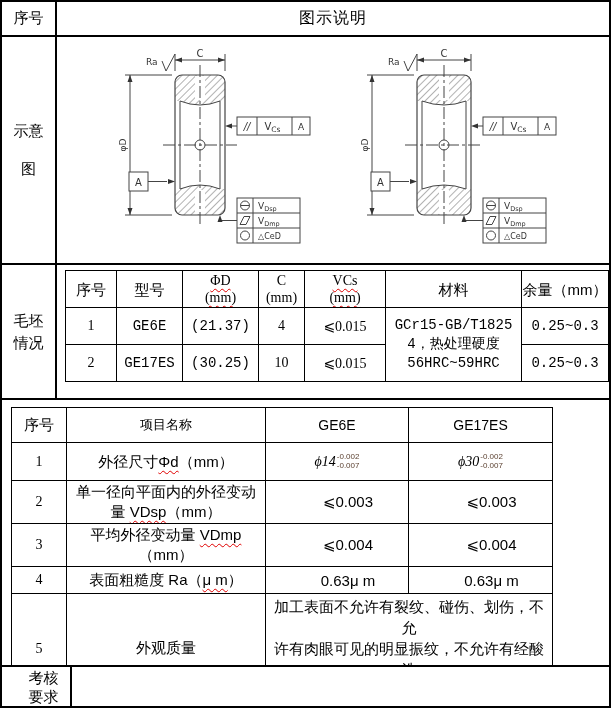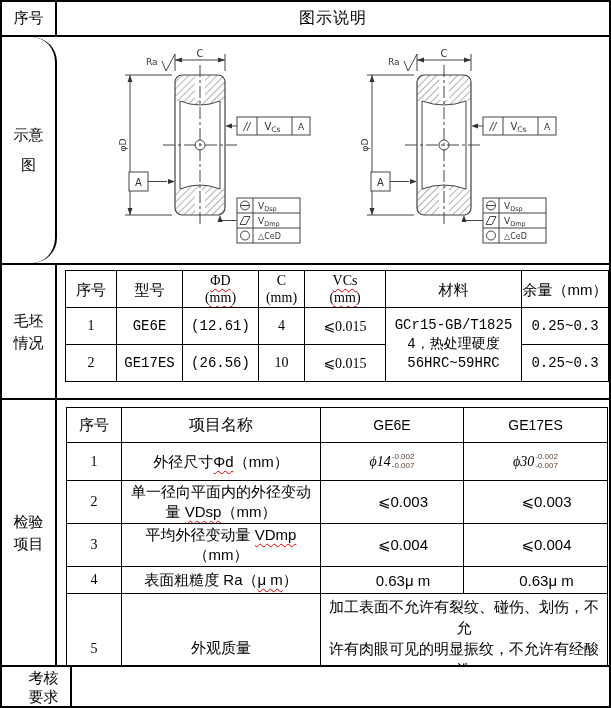--- a/index.html
+++ b/index.html
@@ -2,21 +2,21 @@
 <html><head>
 <meta charset="utf-8">
 <style>
   * { box-sizing: border-box; margin: 0; padding: 0; }
   html,body { width: 611px; height: 708px; background: #fff; }
   body { font-family: "Liberation Sans", sans-serif; color: #000; position: relative; }
   .sheet { position: absolute; inset: 0; width: 611px; height: 708px; border: 2px solid #000; display: flex; flex-direction: column; background: #fff; }
   .orow { display: flex; border-bottom: 2px solid #000; }
   .orow.last { border-bottom: none; flex: 1; padding-left: 15px; }
   .label-col { width: 55px; flex: none; border-right: 2px solid #000; display: flex; align-items: center; justify-content: center; text-align: center; white-space: pre-line; font-size: 15px; }
-  .lh30 { line-height: 30px; border-radius: 25px; }
+  .lh30 { line-height: 38px; }
   .lh26 { line-height: 22px; }
   .lh19 { line-height: 19px; }
   .content { flex: 1; position: relative; overflow: hidden; }
   .title-cell { display: flex; align-items: center; justify-content: center; font-size: 16px; letter-spacing: 1px; text-align: center; }
 
   table { border-collapse: collapse; table-layout: fixed; position: absolute; background: #fff; }
   td, th { border: 1px solid #000; text-align: center; vertical-align: middle; font-weight: normal; overflow: hidden; }
 
   
   #blank-table { left: 8px; top: 5px; width: 543px; }
@@ -191,56 +191,54 @@
           <th class="serif" style="font-size:14px">C
 (mm)</th>
           <th class="wavy serif" style="font-size:14px">VCs
 (mm)</th>
           <th>材料</th>
           <th>余量（mm）</th>
         </tr>
         <tr>
           <td class="serif">1</td>
           <td class="mono">GE6E</td>
-          <td class="mono">(12.61)</td>
+          <td class="mono">(21.37)</td>
           <td class="serif">4</td>
           <td class="serif">⩽0.015</td>
           <td class="mat-cell" rowspan="2">GCr15-GB/T1825
 4，热处理硬度
 56HRC~59HRC</td>
           <td class="mono">0.25~0.3</td>
         </tr>
         <tr>
           <td class="serif">2</td>
           <td class="mono">GE17ES</td>
-          <td class="mono">(26.56)</td>
+          <td class="mono">(30.25)</td>
           <td class="serif">10</td>
           <td class="serif">⩽0.015</td>
           <td class="mono">0.25~0.3</td>
         </tr>
       </tbody>
         </table>
     </div>
   </div>
 
   <div class="orow" style="height:267px">
-    <div class="label-col lh26">检验
-项目</div>
     <div class="content">
       <table id="insp-table">
         <colgroup>
           <col style="width:55px">
             <col style="width:199px">
             <col style="width:143px">
             <col style="width:144px">
         </colgroup>
         <tbody>
             <tr>
           <th style="font-size:15px">序号</th>
-          <th style="font-size:16px">项目名称</th>
+          <th style="font-size:13px">项目名称</th>
           <th>GE6E</th>
           <th>GE17ES</th>
         </tr>
         <tr style="height:38px">
           <td class="serif" style="font-size:14px">1</td>
           <td class="item-cell"><span>外径尺寸</span><span class="wavy">Φd</span><span>（mm）</span></td>
           <td><span class="phi-base">ϕ14</span><span class="tolstack">
                   <span>-0.002</span>
                   <span>-0.007</span>
                 </span></td>

